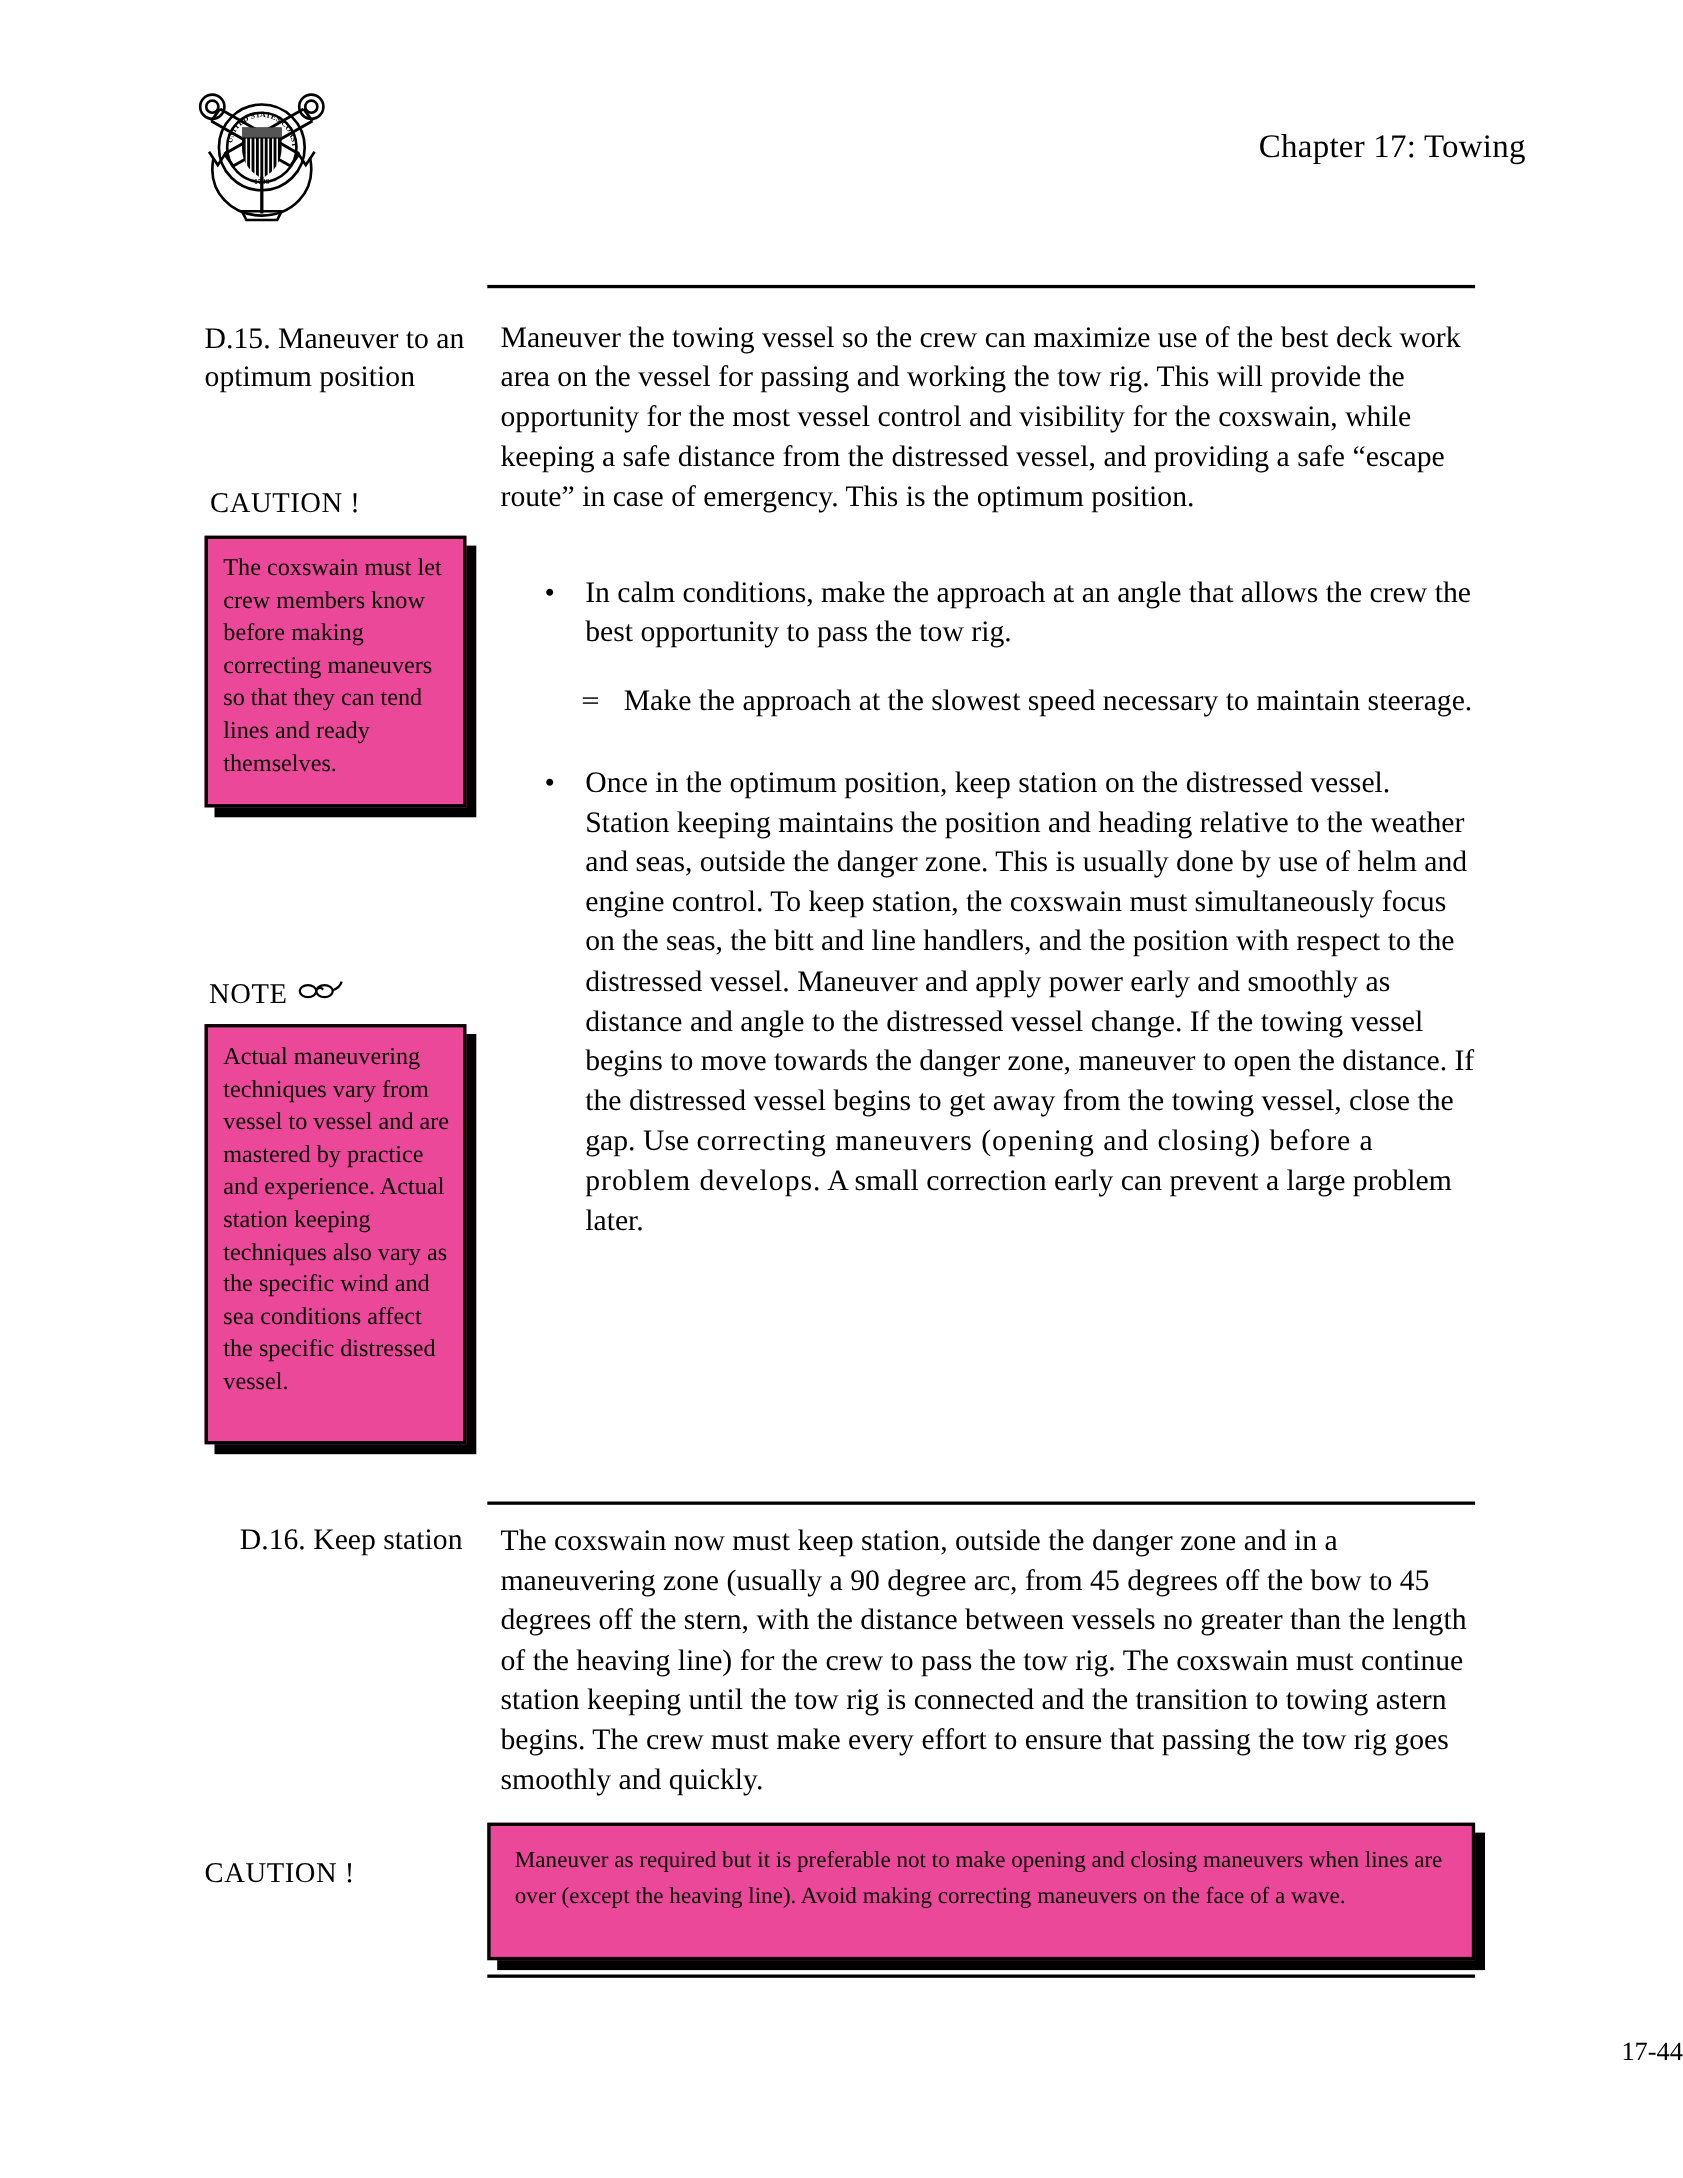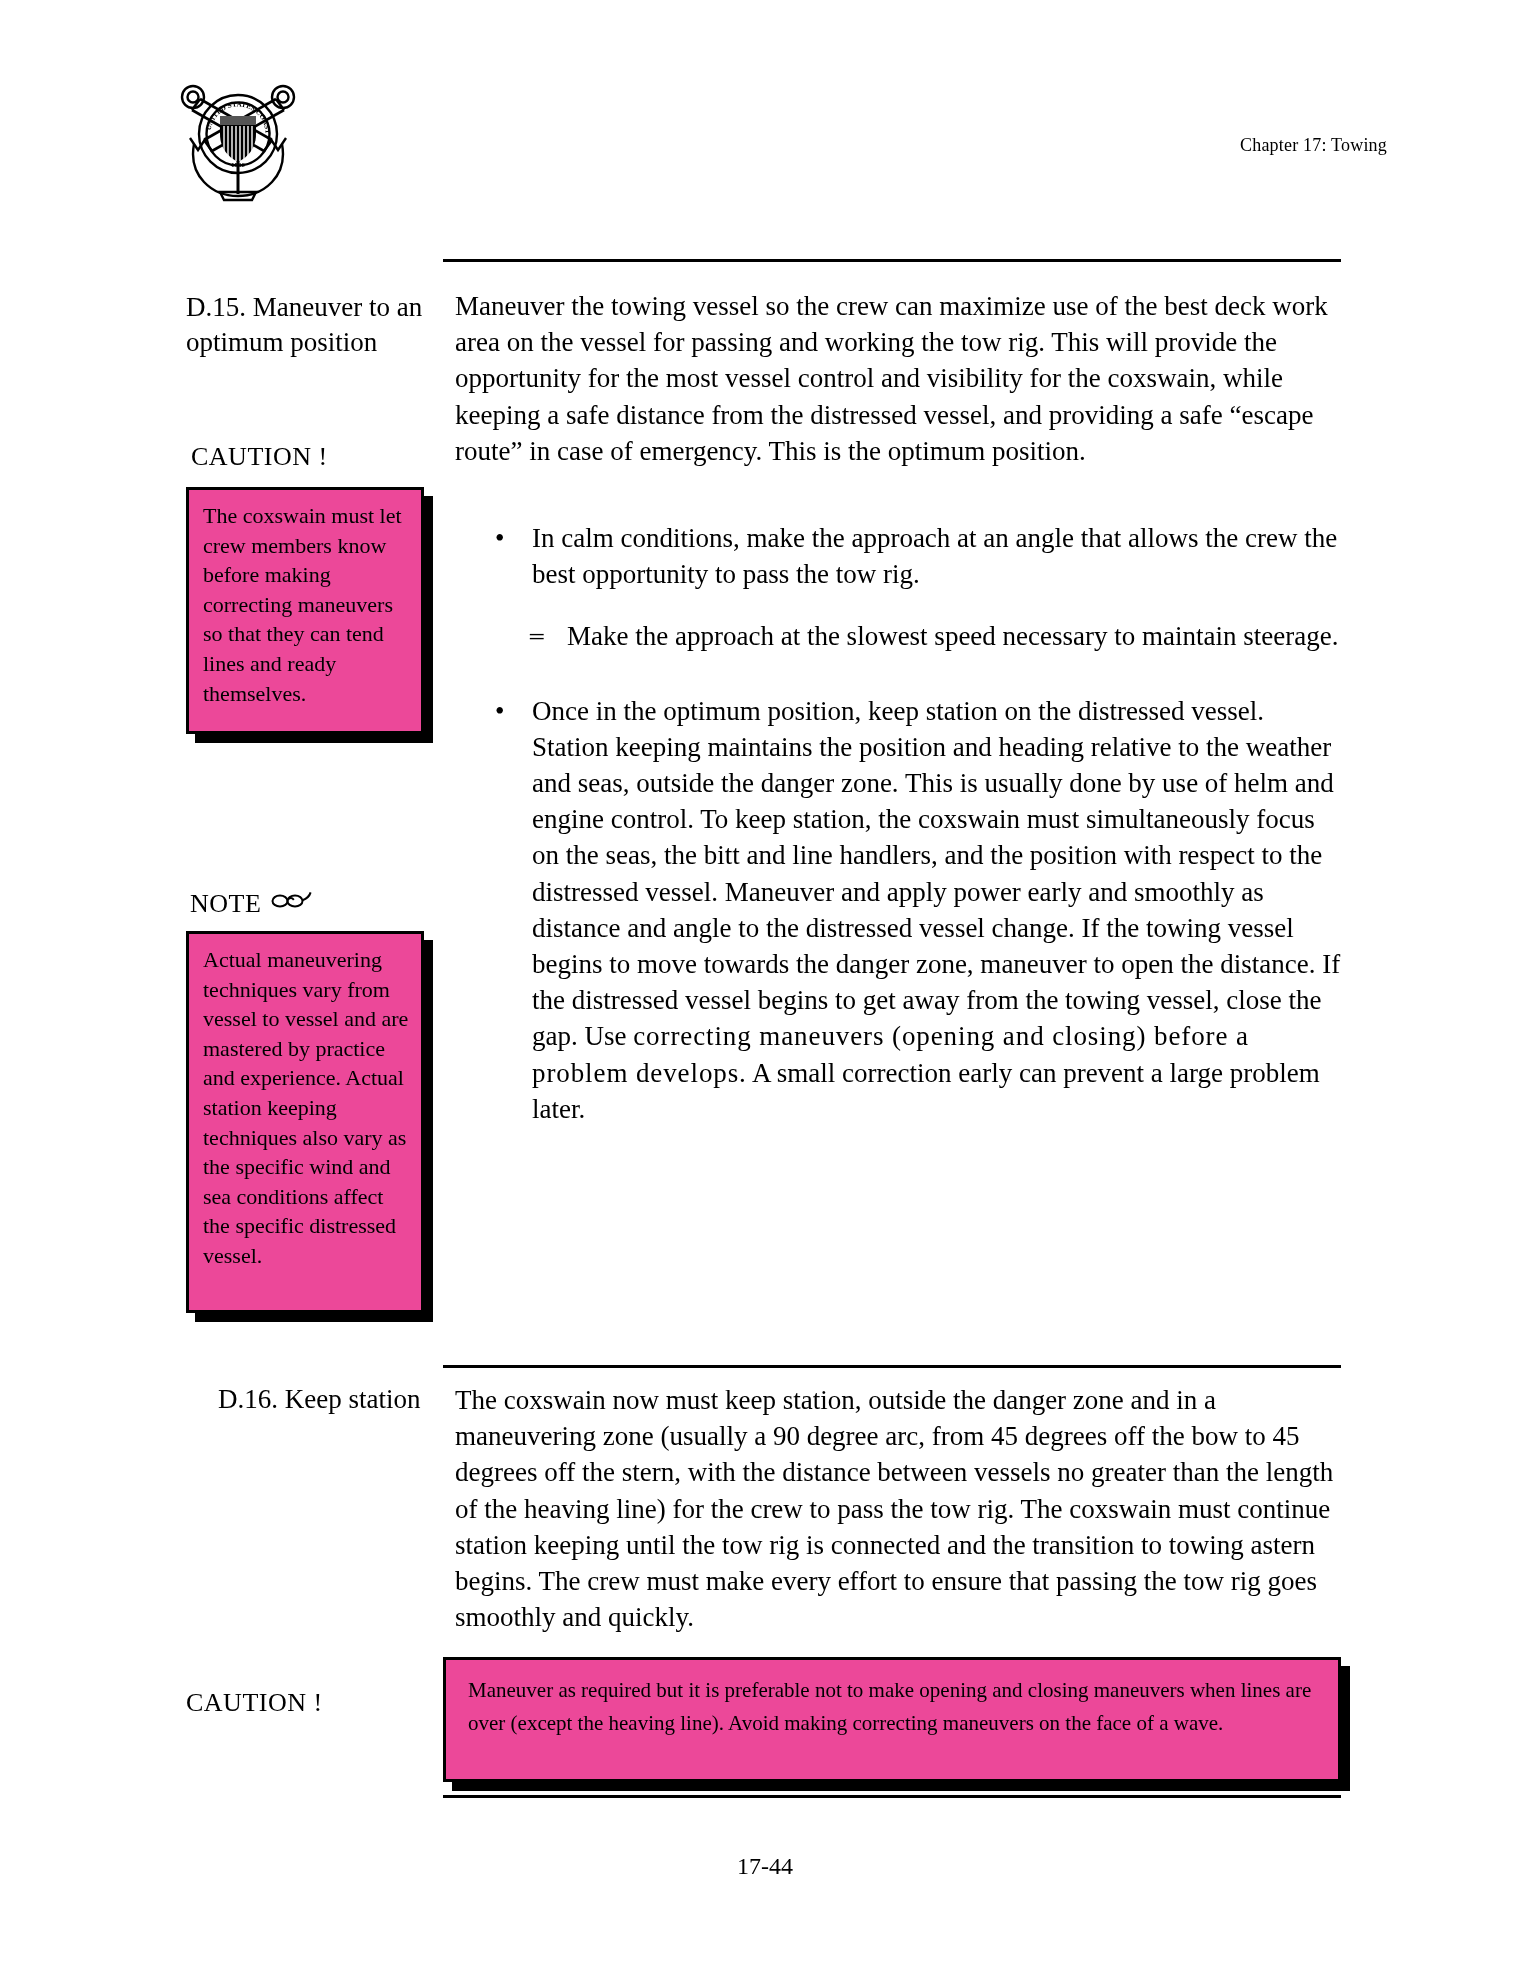--- a/index.html
+++ b/index.html
@@ -21,22 +21,22 @@
   .seal {
     position: absolute;
     left: 168px;
     top: 72px;
     width: 140px;
     height: 130px;
   }
   .chapter-title {
     position: absolute;
     right: 143px;
-    top: 135px;
-    font-size: 18px;
+    top: 117px;
+    font-size: 30px;
     letter-spacing: .2px;
     white-space: nowrap;
   }
 
   
   .hrule {
     position: absolute;
     left: 443px;
     width: 898px;
     height: 3px;
@@ -160,21 +160,21 @@
     line-height: 36.2px;
   }
   .spaced { letter-spacing: .9px; }
 
   
   .folio {
     position: absolute;
     left: 0;
     right: 0;
     top: 1853px;
-    text-align: center;
+    text-align: right;
     font-size: 24px;
   }
 </style>
 </head>
 <body>
 
 <div class="page">
 
   <div class="seal">
     <svg viewBox="0 0 140 130" width="140" height="130" aria-hidden="true">

